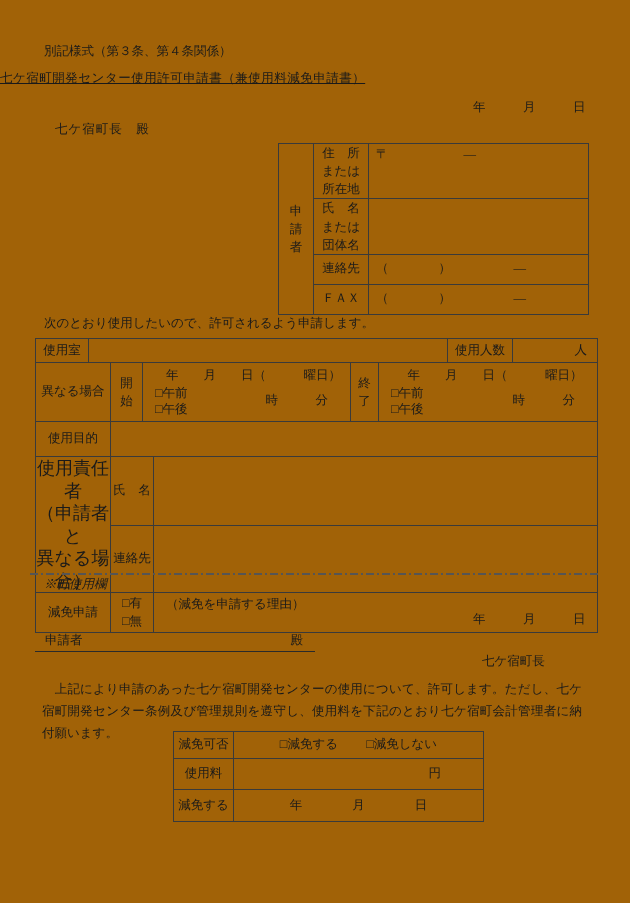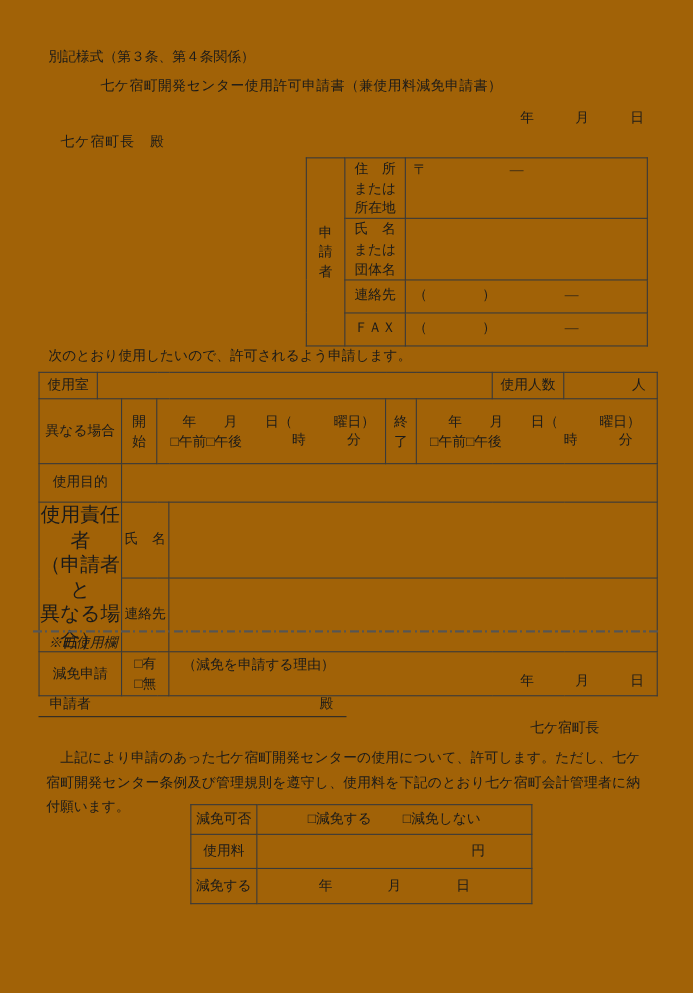--- a/index.html
+++ b/index.html
@@ -21,33 +21,33 @@
     padding:0;
     font-size:12.5px;
     color:#1a1a1a;
     vertical-align:middle;
     overflow:hidden;
   }
   .c{text-align:center;}
   .vlabel{text-align:center;line-height:1.45;}
   
   .form-note{left:44px;top:44px;}
-  .title1{left:0;top:71px;width:548px;text-align:center;letter-spacing:.5px;}
+  .title1{left:0;top:71px;width:548px;text-align:left;letter-spacing:.5px;text-decoration:underline;}
   .date1{left:473px;top:100px;}
   .addressee{left:55px;top:122px;letter-spacing:1px;}
   
   .applicant-table{left:278px;top:143px;}
   .applicant-table td.val{padding-left:7px;}
   .applicant-table td.val-top{vertical-align:top;padding-top:3px;}
   
   .intro{left:44px;top:316px;}
   .main-table{left:35px;top:338px;}
   .dt-date{padding-left:14px;text-align:center;height:20px;line-height:20px;}
   .dt-bottom{display:flex;justify-content:space-between;align-items:center;padding:0 22px 2px 12px;}
-  .dt-checks{display:flex;flex-direction:row;line-height:1.3;}
+  .dt-checks{display:flex;flex-direction:column;line-height:1.3;}
   .exem-checks{line-height:1.4;text-align:center;}
   .reason-cell{vertical-align:top;padding:4px 0 0 12px;}
   .people-unit{text-align:right;padding-right:10px;}
   
   .cutline{
     left:30px;top:573px;width:570px;height:2px;
     background:repeating-linear-gradient(to right,#555 0 8px,transparent 8px 11px,#555 11px 13px,transparent 13px 16px);
   }
   
   .town-note{left:44px;top:577px;font-style:italic;}

